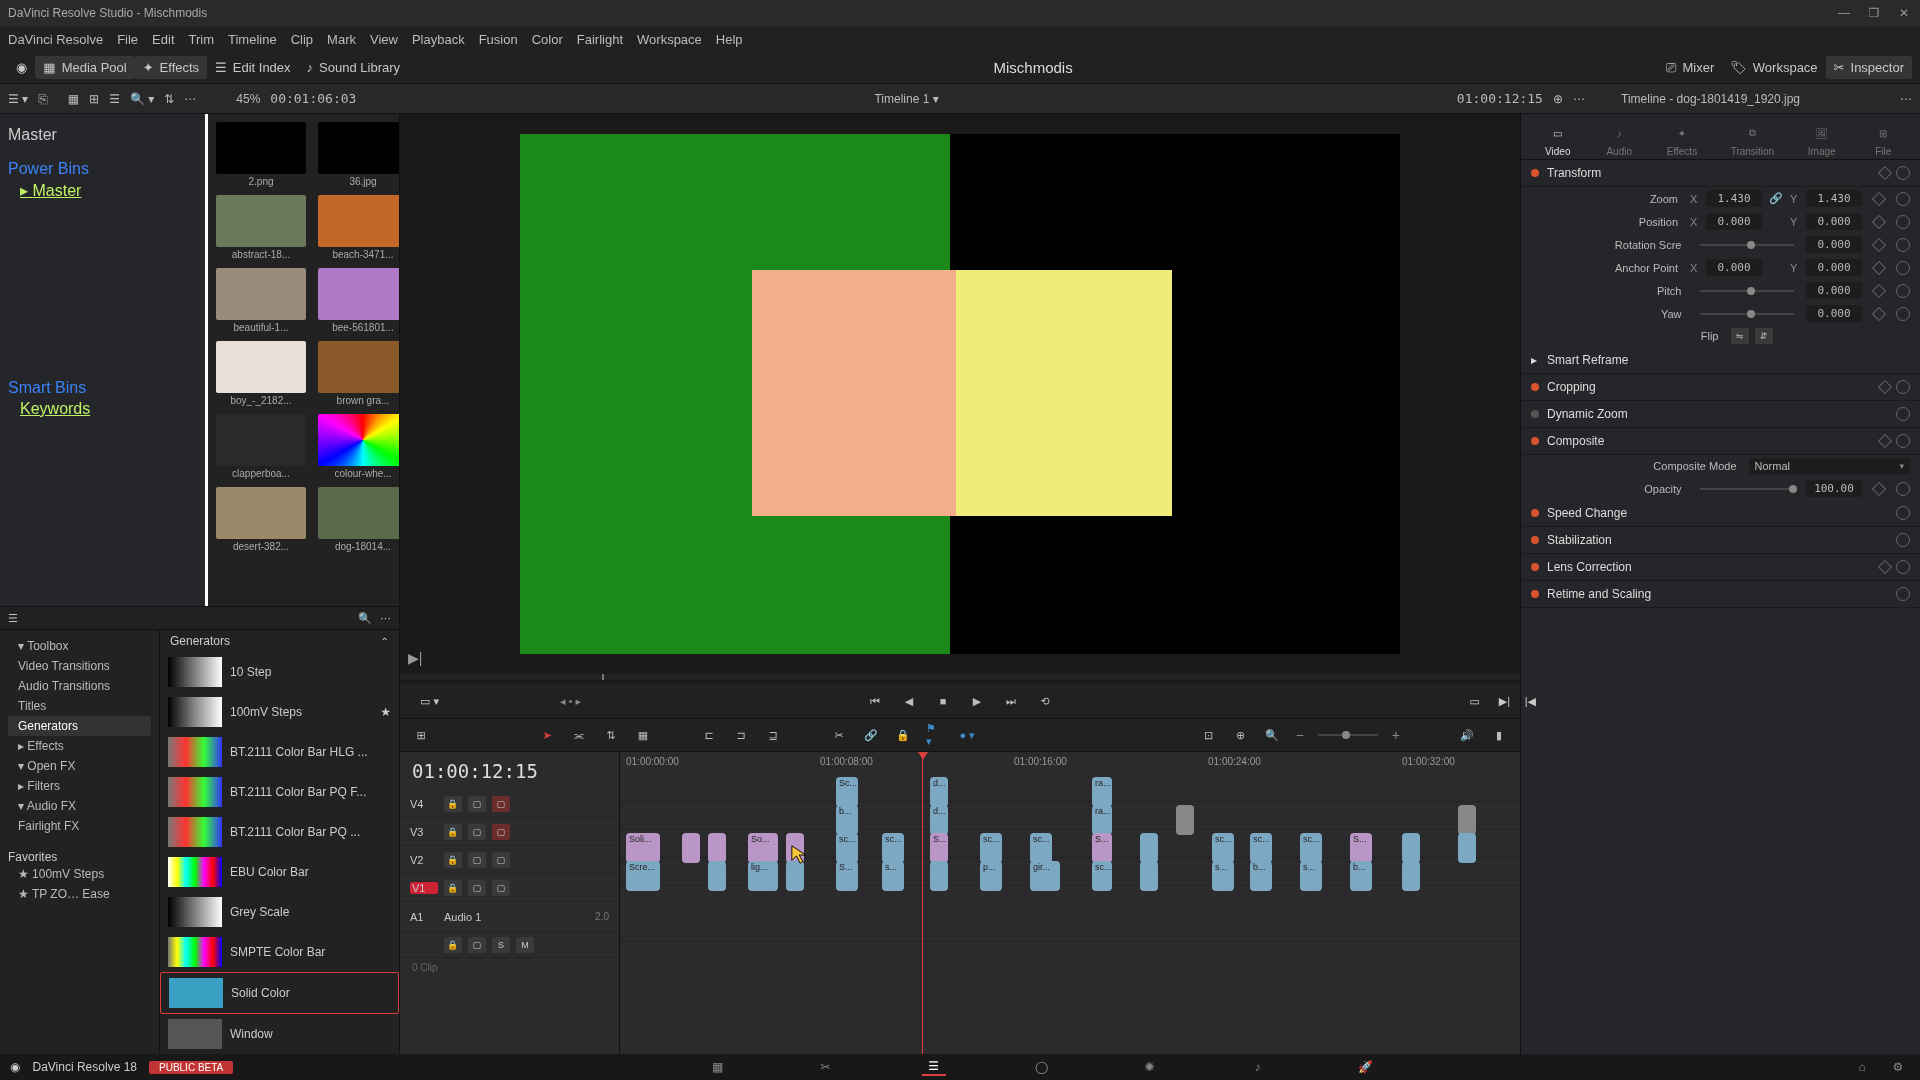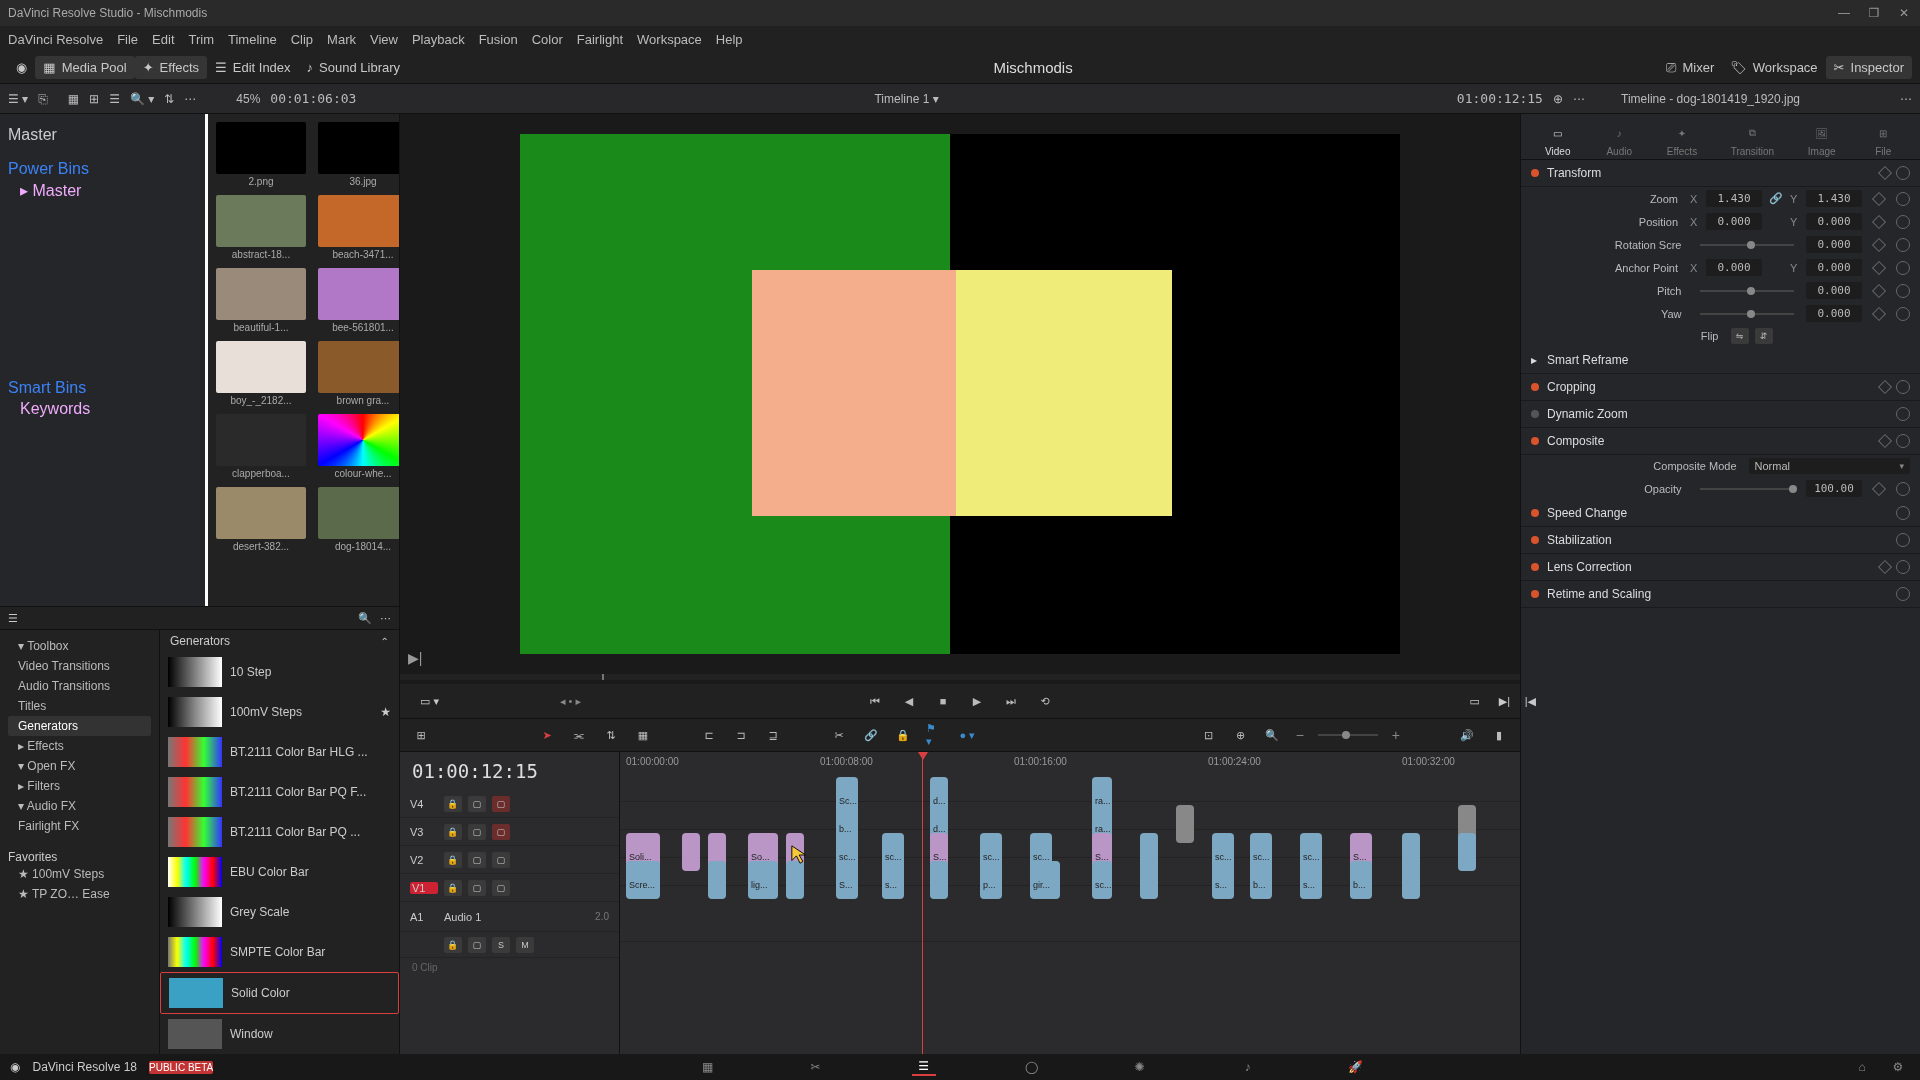--- a/index.html
+++ b/index.html
@@ -15,21 +15,21 @@
 .tb-spacer { flex: 1; }
 .project-title { font-size: 15px; color: #ddd; font-weight: 500; }
 .subbar { height: 30px; background: #28282a; display: flex; align-items: center; padding: 0 8px; gap: 10px; border-bottom: 1px solid #111; font-size: 12px; color: #bbb; }
 .subbar .tc { font-family: monospace; font-size: 13px; }
 .subbar .tl-name { flex: 0 0 auto; margin: 0 auto; }
 .body-split { display: flex; height: calc(100% - 26px - 26px - 32px - 30px - 26px); }
 .left-col { width: 400px; display: flex; flex-direction: column; background: #222; border-right: 1px solid #111; }
 .bins { height: 570px; display: flex; }
 .bin-tree { width: 208px; background: #25262a; border-right: 3px solid #ffffff; padding: 6px 8px; font-size: 16px; }
 .bin-tree .hdr { color: #ccc; margin: 6px 0 8px; }
-.bin-tree .item { color: #f0abfc; padding: 3px 0 3px 12px; }
+.bin-tree .item { color: #bef264; padding: 3px 0 3px 12px; text-decoration: underline; }
 .bin-tree .section { margin-top: 16px; color: #3b82f6; }
 .media-grid { flex: 1; padding: 8px; overflow: hidden; }
 .grid { display: grid; grid-template-columns: repeat(2, 90px); gap: 8px 12px; }
 .thumb { width: 90px; }
 .thumb .img { width: 90px; height: 52px; background: #000; border-radius: 2px; position: relative; overflow: hidden; }
 .thumb .lbl { font-size: 10px; color: #aaa; text-align: center; margin-top: 2px; white-space: nowrap; overflow: hidden; text-overflow: ellipsis; }
 .fx-panel { flex: 1; display: flex; background: #222; border-top: 1px solid #111; }
 .fx-tree { width: 160px; border-right: 1px solid #111; padding: 6px 8px; font-size: 12px; }
 .fx-tree .row { padding: 3px 0 3px 10px; color: #bbb; }
 .fx-tree .row.sel { color: #fff; background: #333; border-radius: 2px; }
@@ -61,21 +61,21 @@
 .th-name { width: 28px; color: #ccc; }
 .th-btn { width: 18px; height: 16px; background: #3a3a3a; border-radius: 2px; display: inline-flex; align-items: center; justify-content: center; font-size: 9px; }
 .th-btn.off { background: #6b2c2c; }
 .track-head.sel .th-name { background: #c23; border-radius: 2px; padding: 0 2px; }
 .tl-right { flex: 1; position: relative; overflow: hidden; }
 .ruler { height: 22px; background: #2b2b2d; position: relative; font-family: monospace; font-size: 10px; color: #999; }
 .ruler span { position: absolute; top: 4px; }
 .playhead-line { position: absolute; top: 0; bottom: 0; width: 1px; background: #d93f3f; left: 302px; z-index: 5; }
 .playhead-line:before { content: ""; position: absolute; top: 0; left: -4px; width: 0; height: 0; border-left: 5px solid transparent; border-right: 5px solid transparent; border-top: 8px solid #d93f3f; }
 .track { height: 28px; border-bottom: 1px solid #232323; position: relative; }
-.clip { position: absolute; top: 3px; height: 30px; border-radius: 4px; font-size: 9px; color: #222; padding: 19px 3px; overflow: hidden; }
+.clip { position: absolute; top: 3px; height: 30px; border-radius: 4px; font-size: 9px; color: #222; padding: 1px 3px; overflow: hidden; }
 .clip.blue { background: #7da8c4; }
 .clip.purple { background: #b996c6; }
 .clip.grey { background: #888; }
 .cursor-arrow { position: absolute; width: 22px; height: 22px; z-index: 10; }
 .right-col { width: 400px; background: #25262a; border-left: 1px solid #111; display: flex; flex-direction: column; }
 .insp-tabs { display: flex; justify-content: space-around; padding: 8px 6px 2px; border-bottom: 1px solid #111; }
 .insp-tab { display: flex; flex-direction: column; align-items: center; gap: 2px; font-size: 10px; color: #777; }
 .insp-tab.on { color: #ddd; }
 .insp-tab .ic { width: 28px; height: 22px; display: flex; align-items: center; justify-content: center; }
 .insp-section { display: flex; align-items: center; padding: 6px 10px; font-size: 12px; color: #ddd; border-bottom: 1px solid #1a1a1a; }
@@ -88,21 +88,21 @@
 .prop-row .lbl { flex: 1; text-align: right; padding-right: 6px; }
 .prop-row .xy { width: 10px; color: #888; }
 .prop-row .val { width: 56px; background: #1d1d1d; padding: 2px 4px; text-align: center; font-family: monospace; border-radius: 2px; }
 .prop-row .link { width: 16px; text-align: center; color: #888; }
 .prop-row .slider { flex: 1; height: 2px; background: #444; position: relative; margin: 0 6px; }
 .prop-row .slider .knob { position: absolute; width: 8px; height: 8px; background: #888; border-radius: 50%; top: -3px; left: 50%; }
 .select-box { flex: 1; background: #1d1d1d; padding: 2px 6px; border-radius: 2px; display: flex; align-items: center; }
 .select-box:after { content: "▾"; margin-left: auto; font-size: 9px; color: #888; }
 .bottombar { height: 26px; background: #181818; display: flex; align-items: center; padding: 0 10px; gap: 12px; font-size: 12px; color: #ccc; }
 .bottombar .spacer { flex: 1; }
-.beta { background: #c23434; color: #fff; padding: 1px 0; font-size: 10px; border-radius: 2px; }
+.beta { background: #c23434; color: #fff; padding: 1px 10px; font-size: 10px; border-radius: 2px; }
 .page-ic { width: 24px; height: 18px; display: inline-flex; align-items: center; justify-content: center; color: #888; }
 .page-ic.on { color: #fff; border-bottom: 2px solid #d93f3f; }
 .subbar .gap { flex: 1; }
 .top-clip { font-size: 12px; color: #bbb; }
 </style>
 </head>
 <body>
 
 <div class="titlebar">
   <span>DaVinci Resolve Studio - Mischmodis</span>

